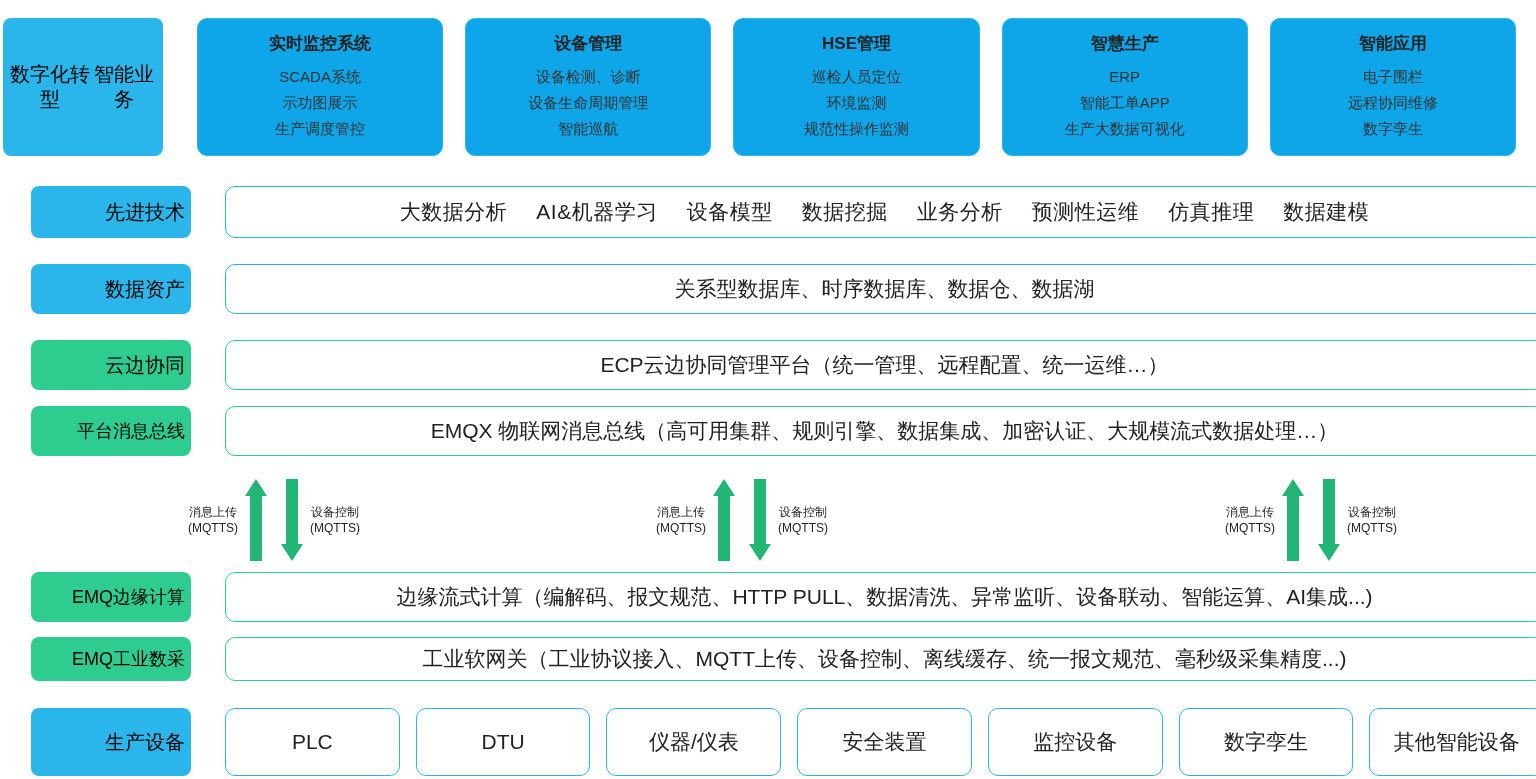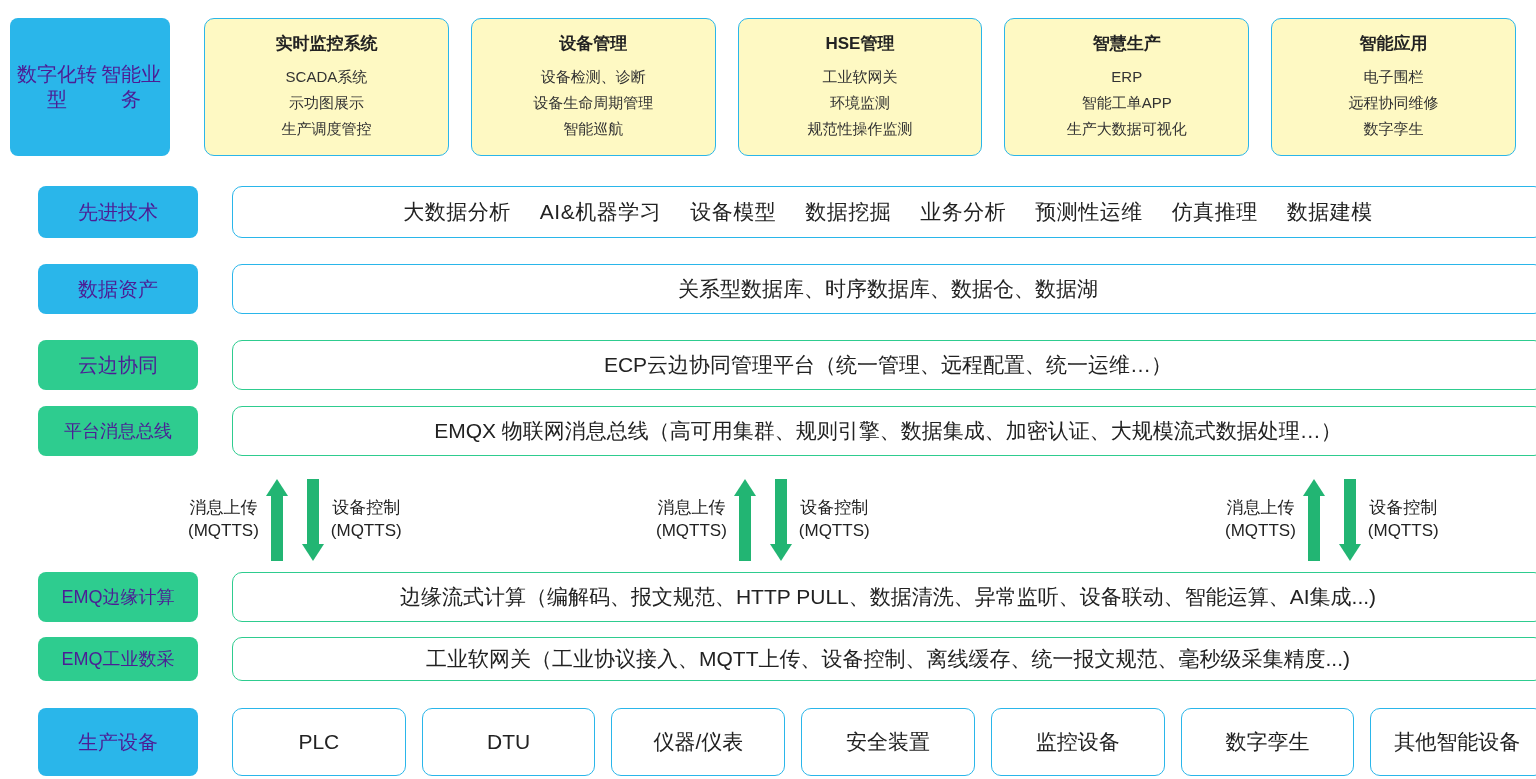--- a/index.html
+++ b/index.html
@@ -22,26 +22,26 @@
 
   
   .row {
     display: flex;
     align-items: stretch;
     width: 100%;
   }
   .label-pill {
     width: 160px;
     min-width: 160px;
-    margin-left: 10px;
+    margin-left: 3px;
     border-radius: 8px;
-    color: #4c1d95;
-    display: flex;
-    align-items: center;
-    justify-content: center;
+    color: #000000;
+    display: flex;
+    align-items: center;
+    justify-content: flex-end;
     text-align: center;
     font-size: 20px;
     line-height: 1.25;
     box-sizing: border-box;
     padding: 4px 6px;
     font-weight: 400;
   }
   .pill-blue { background: #2ab6ea; }
   .pill-green { background: #2ecc8f; }
   .pill-sm { font-size: 18px; }
@@ -78,21 +78,21 @@
   }
   .top-cards {
     flex: 1;
     margin-left: 34px;
     margin-right: 20px;
     display: flex;
     gap: 22px;
   }
   .card {
     flex: 1;
-    background: #fef9c3;
+    background: #0ea5e9;
     border: 1.6px solid #2ab6ea;
     border-radius: 10px;
     display: flex;
     flex-direction: column;
     align-items: center;
     justify-content: center;
     padding: 6px 4px;
     box-sizing: border-box;
   }
   .card-title {
@@ -130,21 +130,21 @@
     width: 1536px;
     height: 110px;
   }
   .arrow-group {
     position: absolute;
     display: flex;
     align-items: center;
     height: 100px;
   }
   .arrow-label {
-    font-size: 17px;
+    font-size: 12px;
     line-height: 1.35;
     text-align: center;
     white-space: nowrap;
     color: #222;
   }
   .arrow {
     width: 22px;
     height: 82px;
     position: relative;
     margin: 0 7px;
@@ -218,21 +218,21 @@
 
       <div class="card">
         <div class="card-title">设备管理</div>
         <div class="card-item">设备检测、诊断</div>
         <div class="card-item">设备生命周期管理</div>
         <div class="card-item">智能巡航</div>
       </div>
 
       <div class="card">
         <div class="card-title">HSE管理</div>
-        <div class="card-item">工业软网关</div>
+        <div class="card-item">巡检人员定位</div>
         <div class="card-item">环境监测</div>
         <div class="card-item">规范性操作监测</div>
       </div>
 
       <div class="card">
         <div class="card-title">智慧生产</div>
         <div class="card-item">ERP</div>
         <div class="card-item">智能工单APP</div>
         <div class="card-item">生产大数据可视化</div>
       </div>

